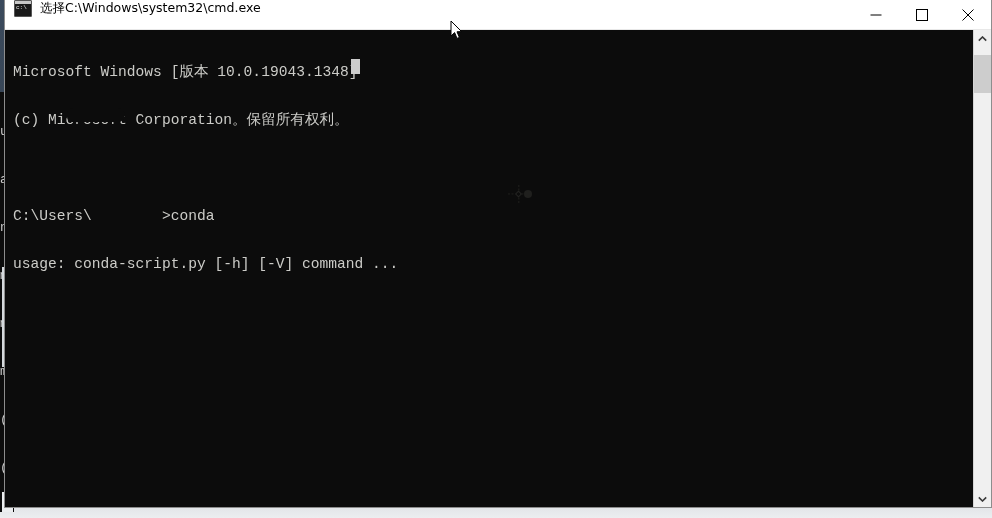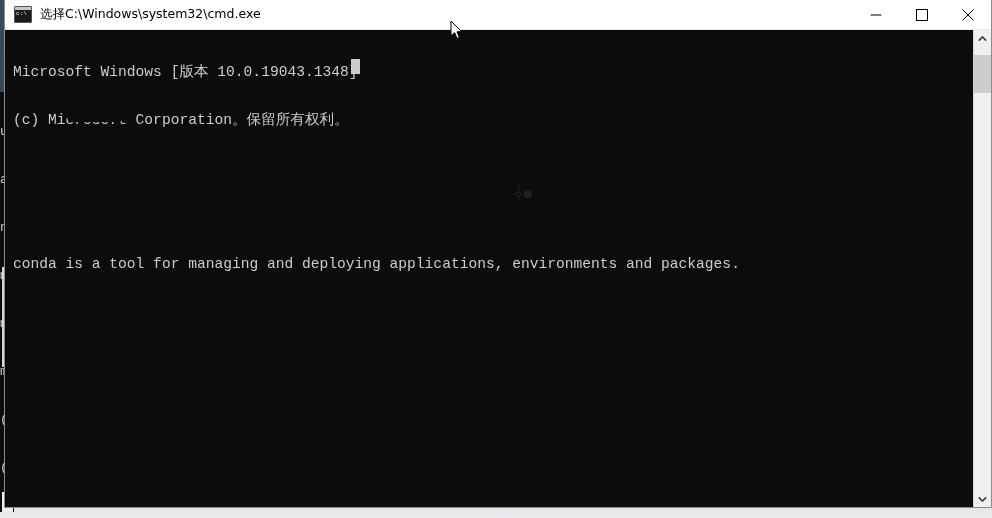--- a/index.html
+++ b/index.html
@@ -94,21 +94,21 @@
     display: flex;
     flex-direction: column;
   }
 
   
   #titlebar {
     height: 29px;
     min-height: 29px;
     background: #ffffff;
     display: flex;
-    align-items: center;
+    align-items: flex-start;
     border-bottom: 1px solid #e8e8e8;
   }
   #titlebar-left {
     display: flex;
     align-items: center;
     padding-left: 9px;
     flex: 1;
     min-width: 0;
   }
   #cmd-icon {
@@ -304,22 +304,23 @@
       </svg>
     </div>
   </div>
 
   <div id="console-body">
 
     <div id="console-text">
       <div class="cline">Microsoft Windows [版本 10.0.19043.1348]</div>
       <div class="cline">(c) Microsoft Corporation。保留所有权利。</div>
       <div class="cline"></div>
+      <div class="cline">C:\Users\        &gt;conda</div>
+      <div class="cline">usage: conda-script.py [-h] [-V] command ...</div>
       <div class="cline"></div>
-      <div class="cline">conda is a tool for managing and deploying applications, environments and packages.</div>
       <div class="cline"></div>
       <div class="cline"></div>
       
       
       
       
       
       
       
       

